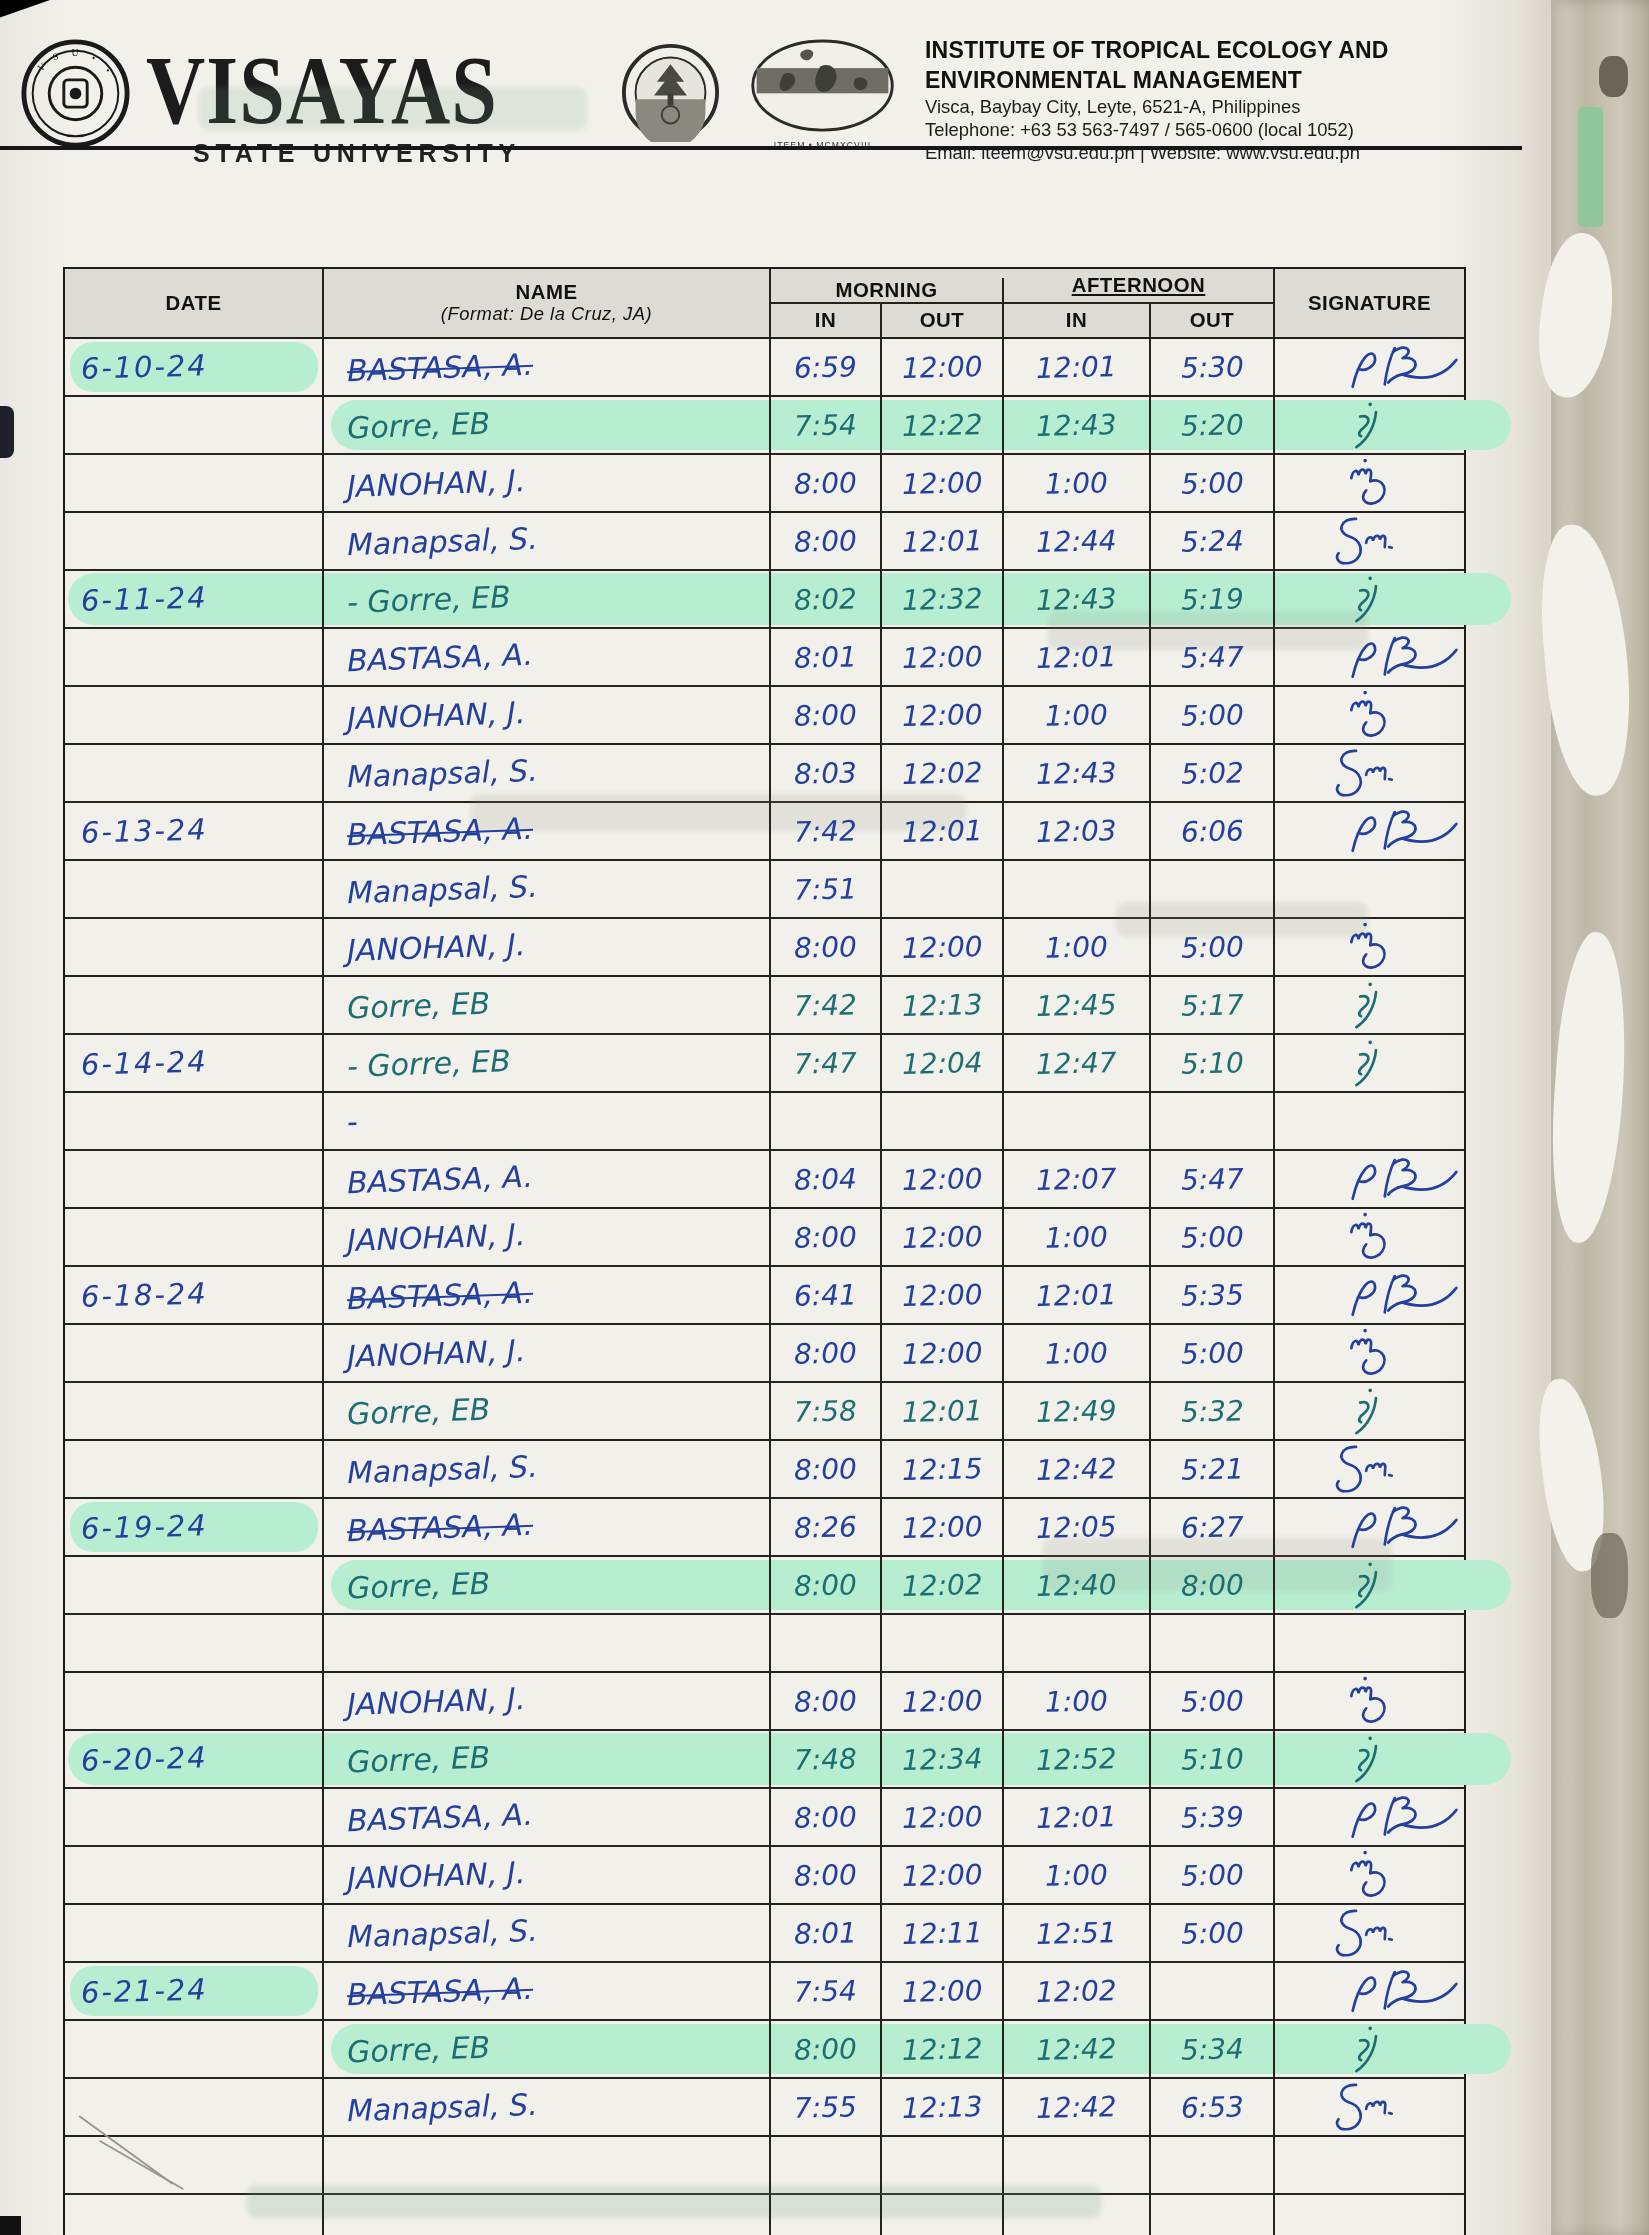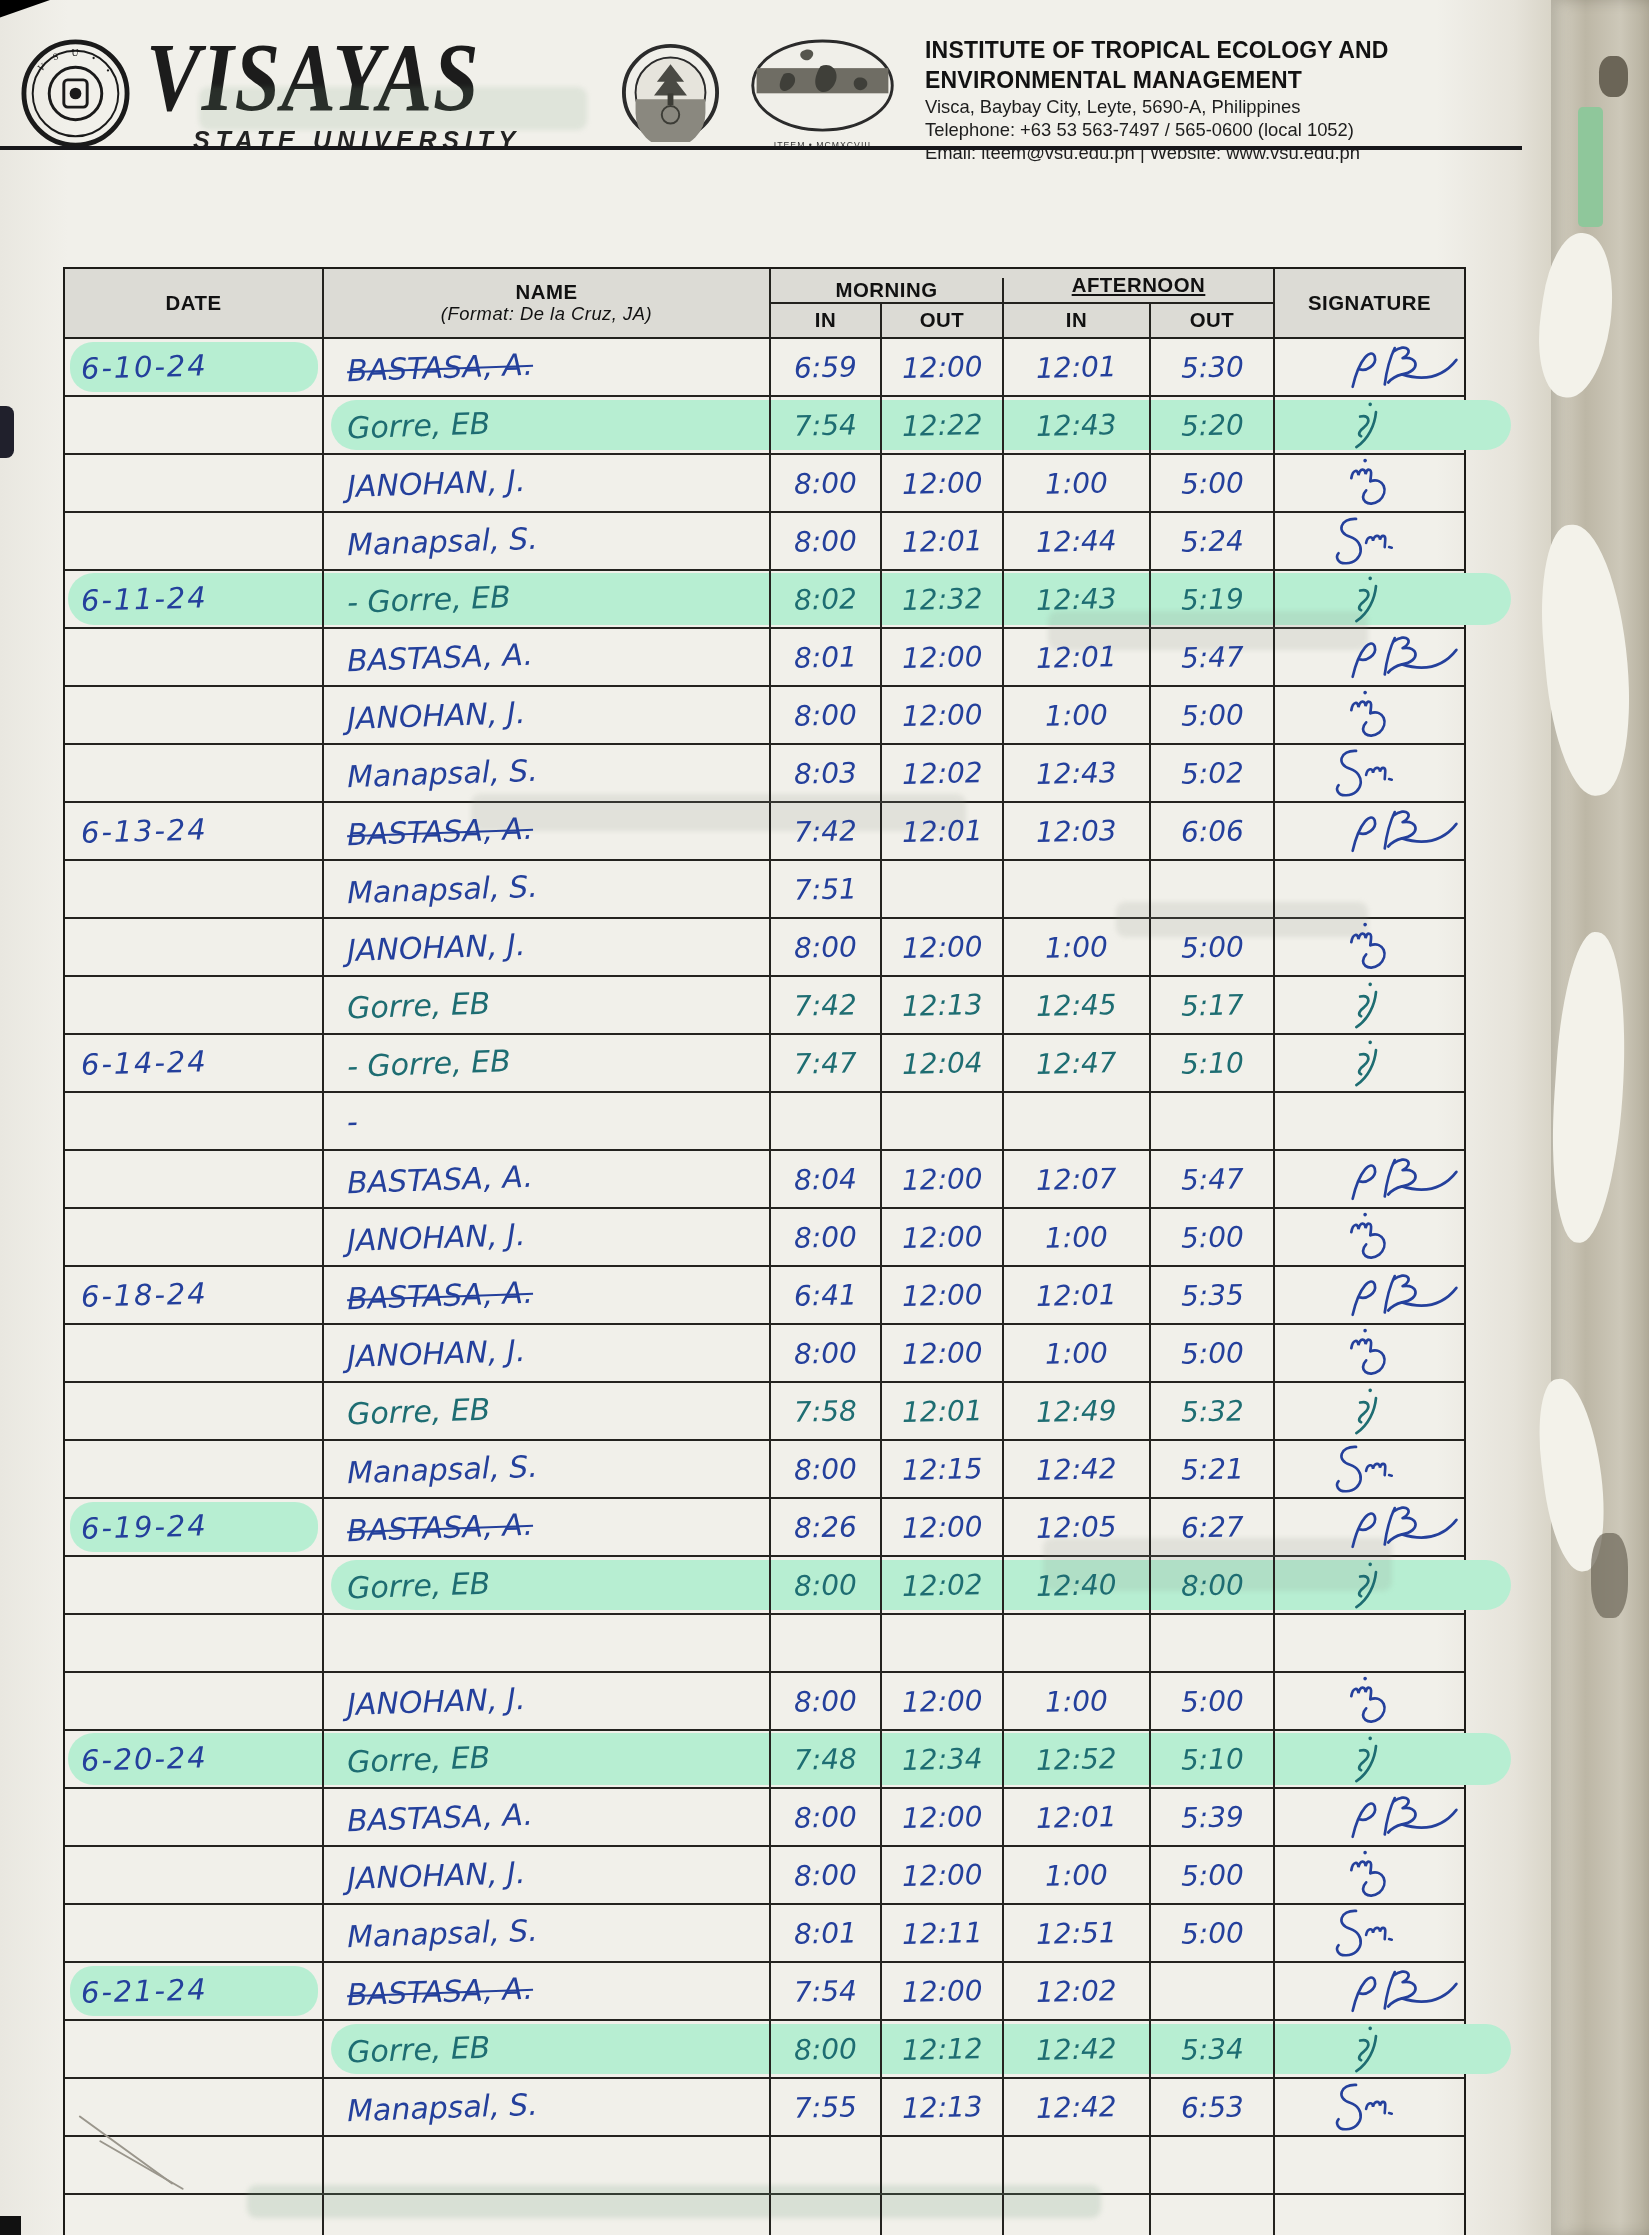--- a/index.html
+++ b/index.html
@@ -5,21 +5,21 @@
   html,body{margin:0;padding:0;background:#c9c4b8;}
   .page{position:relative;width:1650px;height:2236px;overflow:hidden;
         background:
           linear-gradient(90deg, #e9e7e0 0px, #f1f0ea 68px, #f1f0ea 1436px, #e6e3da 1514px, #d8d4c7 1553px, #c6c1b1 1650px),
           #f1f0ea;
         font-family:"Liberation Sans", sans-serif;}
   
   .letterhead{position:absolute;left:0;top:0;width:1650px;height:146px;}
   .seal{position:absolute;border-radius:50%;}
   .vsu-seal{left:21.3px;top:39px;width:109px;height:109px;}
-  .wordmark{position:absolute;left:146px;top:30px;width:466px;font-style:italic;}
+  .wordmark{position:absolute;left:146px;top:43px;width:466px;}
   .visayas{font-family:"Liberation Serif", serif;font-weight:bold;font-size:82px;line-height:82px;
            color:#1c1c1c;transform:scaleY(1.18);transform-origin:top left;letter-spacing:1px;}
   .stateuniv{font-family:"Liberation Sans", sans-serif;font-size:25px;letter-spacing:5.8px;color:#222;
              margin:13.6px 0 0 47px;font-weight:bold;}
   .forestry-seal{left:621px;top:43px;width:99px;height:99px;}
   .iteem-seal{position:absolute;left:745px;top:39px;width:155px;height:109px;}
   .iteem-caption{position:absolute;left:0;bottom:-1.9px;width:100%;text-align:center;font-size:8.7px;color:#333;letter-spacing:1px;}
   .inst-block{position:absolute;left:925px;top:35px;width:621px;}
   .inst-name{font-size:23px;font-weight:800;color:#121212;line-height:30px;letter-spacing:0.2px;}
   .inst-line{font-size:18.4px;color:#1d1d1d;line-height:23px;}
@@ -138,21 +138,21 @@
         <path d="M40 36 c10 -4 16 6 8 14 c-8 8 -18 2 -8 -14 z" fill="#3f3f39"></path>
         <path d="M78 28 c14 -6 22 10 12 22 c-10 12 -26 0 -12 -22 z" fill="#3f3f39"></path>
         <path d="M116 40 c10 -2 14 8 6 12 c-8 4 -14 -8 -6 -12 z" fill="#3f3f39"></path>
         <path d="M60 12 c8 -4 14 2 8 8 c-6 6 -16 -4 -8 -8 z" fill="#55554d"></path>
       </svg>
       <div class="iteem-caption">ITEEM • MCMXCVIII</div>
     </div>
     <div class="inst-block">
       <div class="inst-name">INSTITUTE OF TROPICAL ECOLOGY AND</div>
       <div class="inst-name">ENVIRONMENTAL MANAGEMENT</div>
-      <div class="inst-line">Visca, Baybay City, Leyte, 5690-A, Philippines</div>
+      <div class="inst-line">Visca, Baybay City, Leyte, 6521-A, Philippines</div>
       <div class="inst-line">Telephone: +63 53 563-7497 / 565-0600 (local 1052)</div>
       <div class="inst-line">Email:  iteem@vsu.edu.ph | Website:  www.vsu.edu.ph</div>
     </div>
   </header>
   <div class="rule"></div>
 
   <section class="sheet">
     <div class="thead">
       <div class="hc h-date">DATE</div>
       <div class="hc h-name">

